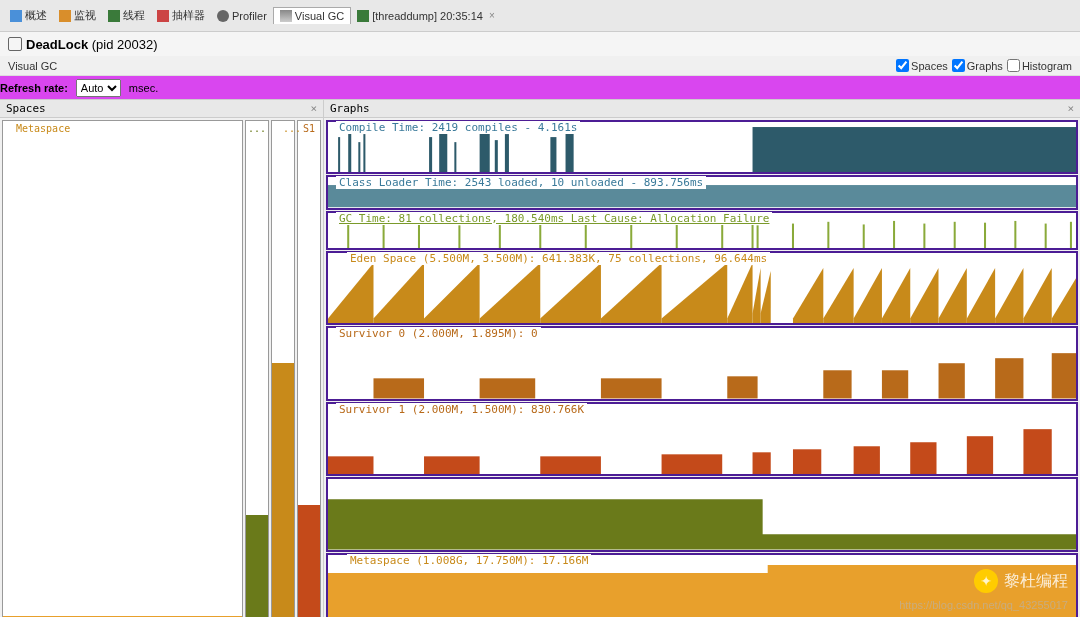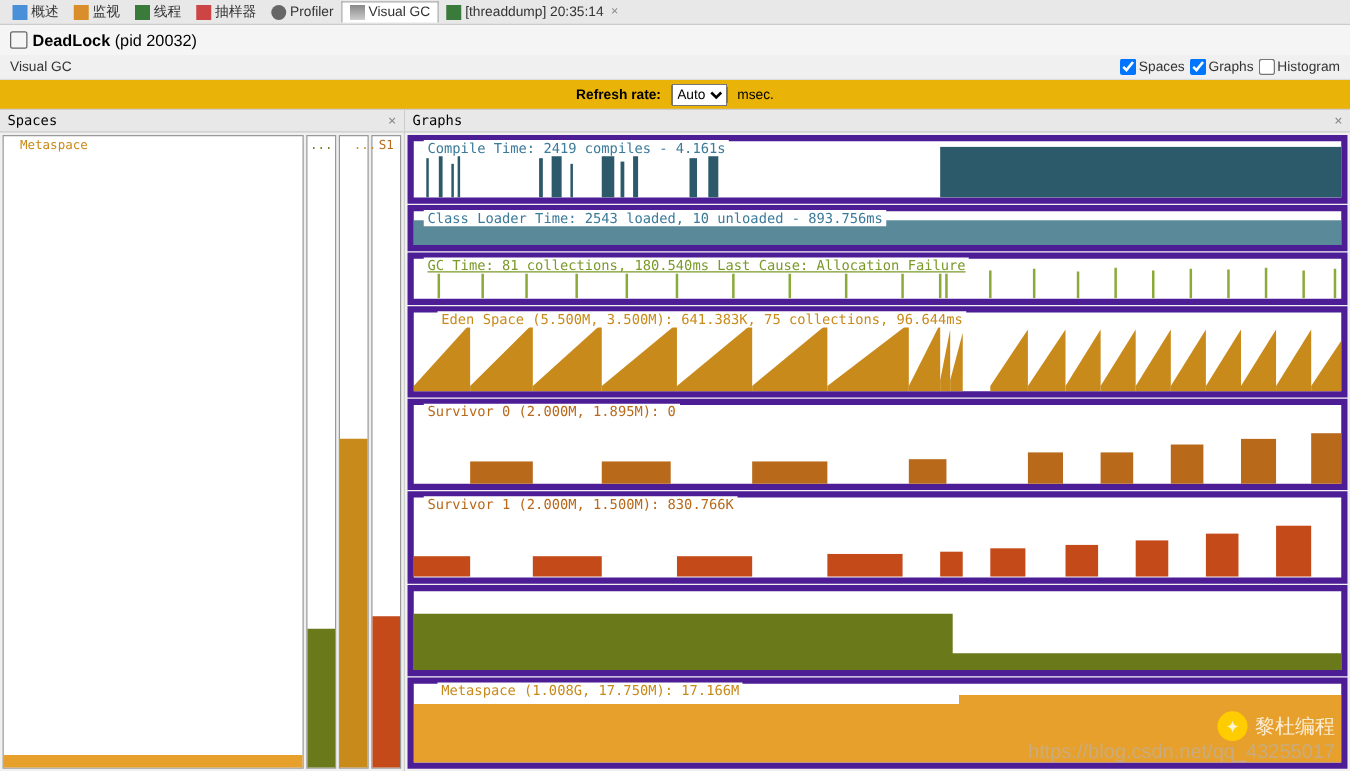--- a/index.html
+++ b/index.html
@@ -1,65 +1,65 @@
 <!DOCTYPE html>
 <html><head>
 <meta charset="utf-8">
 <style>
 * { margin: 0; padding: 0; box-sizing: border-box; }
 body { font-family: "Microsoft YaHei", Arial, sans-serif; font-size: 11px; background: #f0f0f0; width: 1080px; height: 617px; overflow: hidden; position: relative; }
 
-.tabs-bar { background: #e8e8e8; height: 20px; display: flex; align-items: center; padding-left: 4px; border-bottom: 1px solid #ccc; }
+.tabs-bar { background: #e8e8e8; height: 32px; display: flex; align-items: center; padding-left: 4px; border-bottom: 1px solid #ccc; }
 .tab { display: flex; align-items: center; padding: 2px 6px; font-size: 11px; color: #333; cursor: pointer; gap: 3px; }
 .tab.active { background: #fff; border: 1px solid #aaa; border-bottom: none; }
 .tab-icon { width: 12px; height: 12px; display: inline-block; }
 .icon-overview { background: #4a90d9; }
 .icon-monitor { background: #d98e2b; }
 .icon-threads { background: #3a7a3a; }
 .icon-sampler { background: #c44; }
 .icon-profiler { background: #666; border-radius: 50%; }
 .icon-visualgc { background: linear-gradient(#888, #ccc); }
 .icon-threaddump { background: #3a7a3a; }
 .tab-close { color: #888; margin-left: 3px; font-size: 10px; }
 
 .title-bar { background: #f5f5f5; height: 24px; display: flex; align-items: center; padding: 0 8px; font-size: 13px; }
 .title-bar .refresh-icon { width: 14px; height: 14px; margin-right: 4px; border: 1px solid #666; border-radius: 2px; }
 .title-bar strong { font-weight: bold; }
 
 .subtitle-bar { background: #f0f0f0; height: 20px; display: flex; align-items: center; padding: 0 8px; font-size: 11px; color: #333; border-bottom: 1px solid #ddd; justify-content: space-between; }
 .checkboxes { display: flex; gap: 4px; }
 .checkboxes label { display: flex; align-items: center; gap: 2px; font-size: 11px; }
 
-.refresh-bar { background: #eab308; height: 24px; display: flex; align-items: center; padding: 0 11px; font-size: 11px; font-weight: bold; gap: 8px; border-bottom: 1px solid #ccc; justify-content: center; }
+.refresh-bar { background: #d946ef; height: 24px; display: flex; align-items: center; padding: 0 0; font-size: 11px; font-weight: bold; gap: 8px; border-bottom: 1px solid #ccc; }
 .refresh-bar select { height: 18px; font-size: 11px; }
 
 .main { display: flex; height: calc(617px - 20px - 24px - 20px - 24px); }
 
 .spaces-panel { width: 324px; display: flex; flex-direction: column; border-right: 1px solid #ccc; }
 .panel-header { background: #e8e8e8; height: 18px; display: flex; align-items: center; justify-content: space-between; padding: 0 6px; font-size: 11px; border-bottom: 1px solid #ccc; font-family: monospace; }
 .panel-close { color: #888; cursor: pointer; }
 
 .spaces-body { flex: 1; display: flex; padding: 2px; gap: 2px; }
 .space-col { border: 1px solid #999; position: relative; background: #fff; }
 .space-col-big { flex: 1; }
 .space-col-narrow { width: 24px; }
 .space-title { position: absolute; top: 2px; left: 2px; right: 2px; font-size: 10px; font-family: monospace; color: #888; text-align: left; z-index: 2; }
 .space-title-mid { position: absolute; top: 2px; left: 0; right: 0; font-size: 10px; font-family: monospace; color: #888; text-align: center; z-index: 2; }
 .space-fill { position: absolute; bottom: 0; left: 0; right: 0; }
 
 .graphs-panel { flex: 1; display: flex; flex-direction: column; }
 .graphs-body { flex: 1; display: flex; flex-direction: column; padding: 2px; gap: 1px; overflow: hidden; }
-.graph-row { flex: 1; border: 5px solid #4c1d95; background: #fff; position: relative; min-height: 0; }
+.graph-row { flex: 1; border: 2px solid #4c1d95; background: #fff; position: relative; min-height: 0; }
 .graph-row.tall { flex: 1.4; }
 .graph-label { position: absolute; top: -1px; left: 8px; font-family: monospace; font-size: 11px; background: #fff; padding: 0 3px; z-index: 2; white-space: nowrap; }
 .graph-svg { width: 100%; height: 100%; display: block; }
 
 .watermark { position: absolute; right: 12px; bottom: 24px; font-size: 16px; color: rgba(255,255,255,0.8); z-index: 10; display: flex; align-items: center; gap: 6px; }
 .watermark-logo { width: 24px; height: 24px; background: #ffcc00; border-radius: 50%; display: flex; align-items: center; justify-content: center; font-size: 14px; }
-.watermark2 { position: absolute; right: 12px; bottom: 6px; font-size: 16px; color: rgba(180,180,180,0.6); z-index: 10; }
+.watermark2 { position: absolute; right: 12px; bottom: 6px; font-size: 11px; color: rgba(180,180,180,0.6); z-index: 10; }
 
 .c-orange { color: #c88a1a; margin-left: 11px; }
 .c-blue { color: #3a7a9a; }
 .c-green { color: #7a9a2a; text-decoration: underline; }
 .c-olive { color: #6a7a1a; }
 .c-dkorange { color: #b86a1a; }
 </style>
 </head>
 <body>
 

